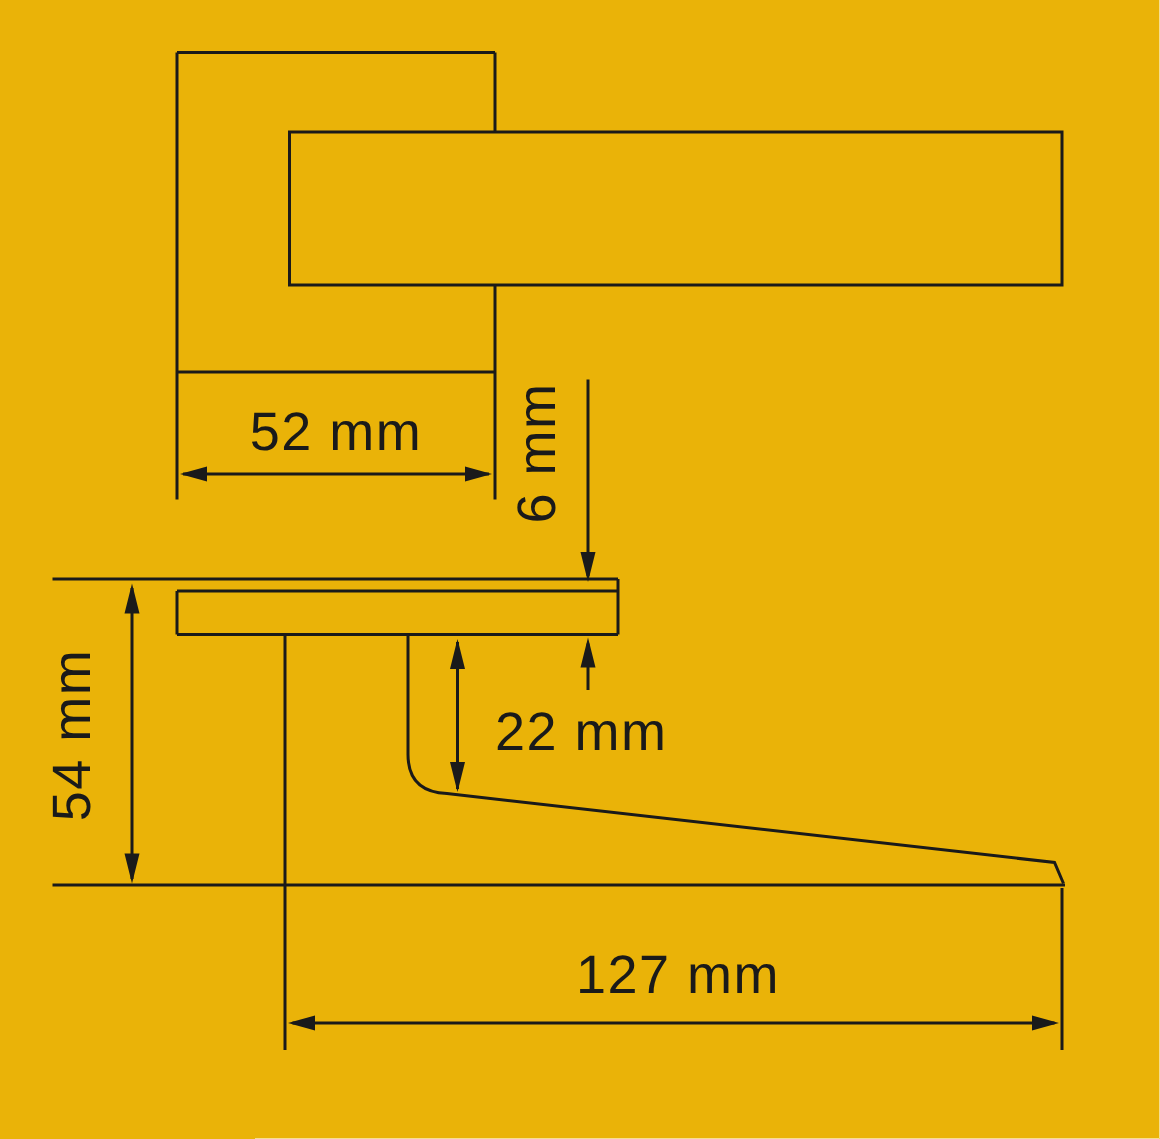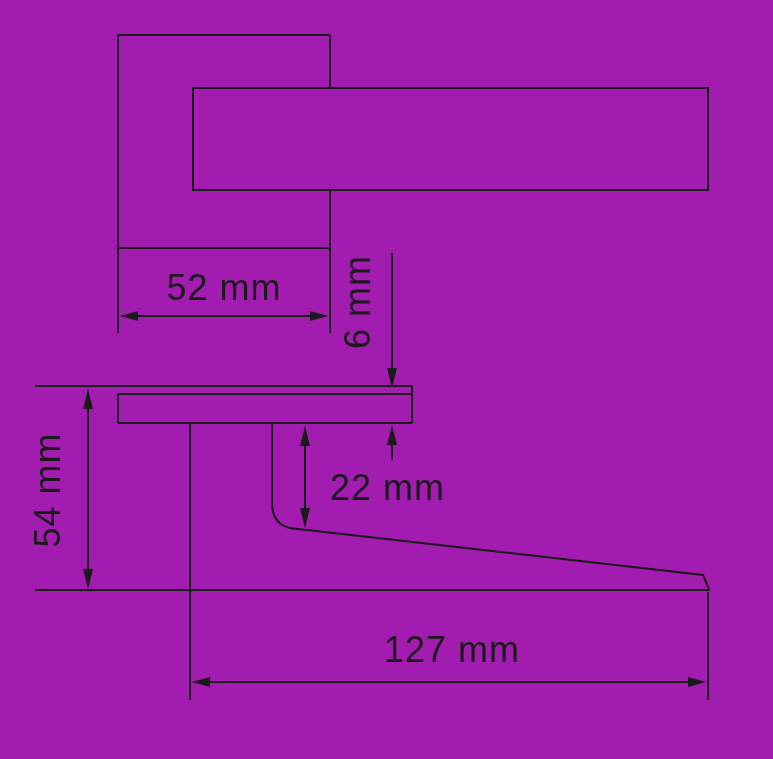--- a/index.html
+++ b/index.html
@@ -4,21 +4,21 @@
 <style>
   html, body {
     margin: 0;
     padding: 0;
     background: #ffffff;
   }
   .canvas {
     position: relative;
     width: 773px;
     height: 759px;
-    background: #a21caf;
+    background: #eab308;
     overflow: hidden;
   }
   svg .ln {
     stroke: #1a1a1a;
     stroke-width: 2;
     fill: none;
     stroke-linecap: butt;
   }
   svg .arrow {
     fill: #1a1a1a;

